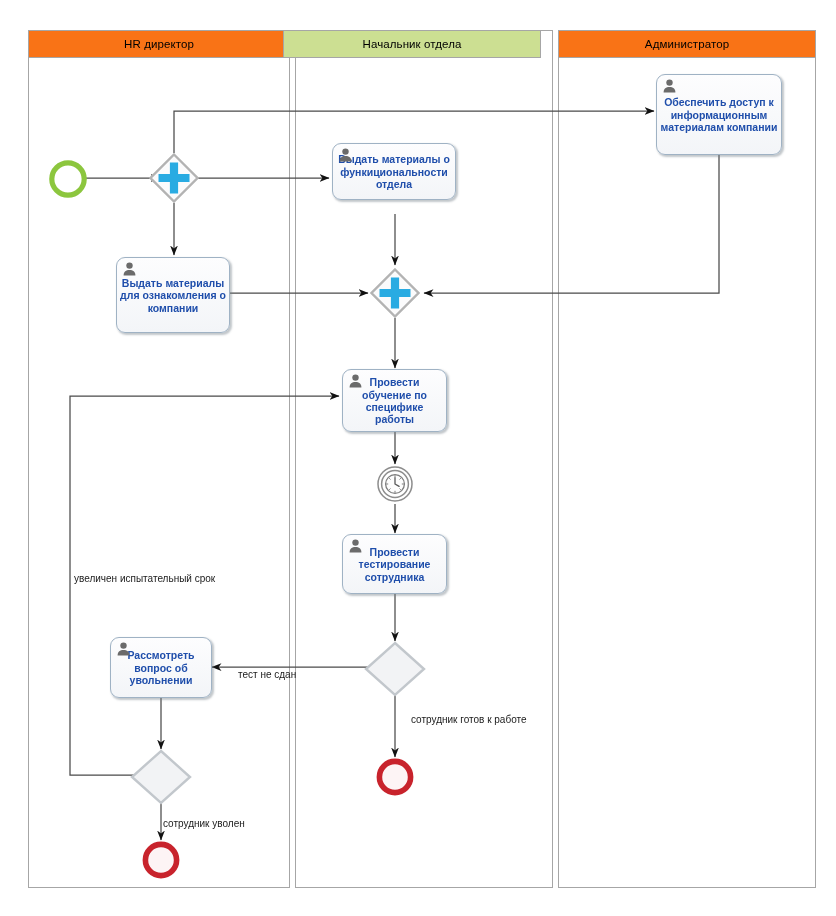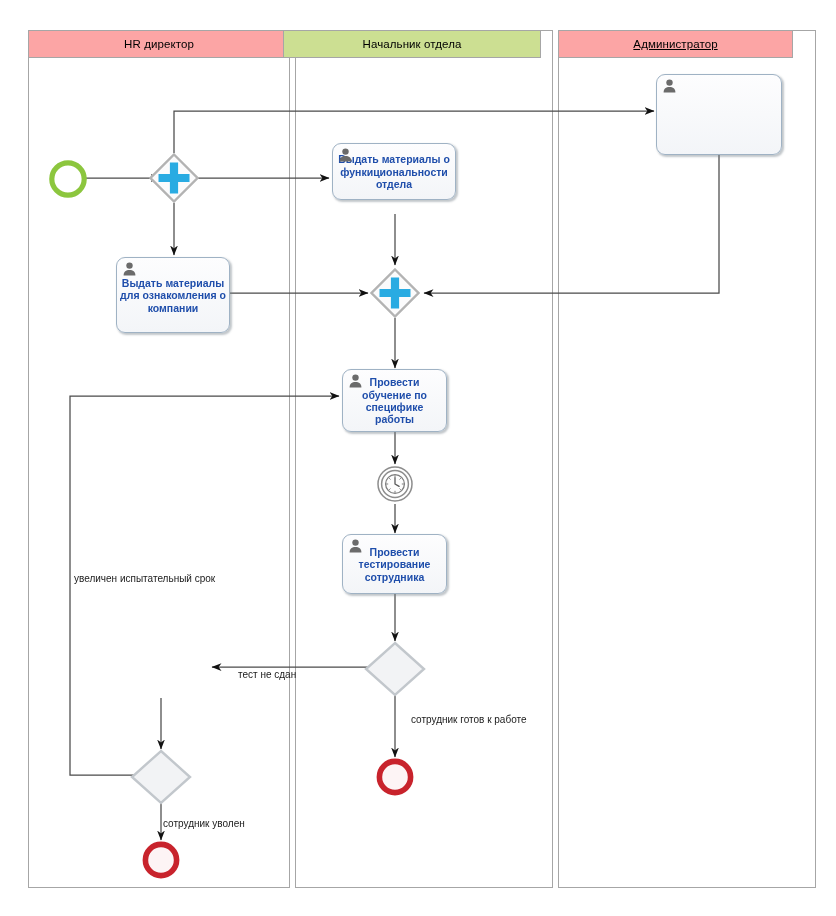--- a/index.html
+++ b/index.html
@@ -31,21 +31,21 @@
     box-sizing: border-box;
     border: 1px solid #a6a6a6;
     font-size: 11.5px;
     color: #000000;
     display: flex;
     align-items: center;
     justify-content: center;
     text-align: center;
     letter-spacing: .1px;
   }
-  .lane-header.gray  { background: #fca5a5; align-items: center; }
+  .lane-header.gray  { background: #f97316; align-items: center; }
   .lane-header.green { background: #ccdf92; }
 
   
   .task {
     position: absolute;
     box-sizing: border-box;
     border: 1.6px solid #9fb2c4;
     border-radius: 9px;
     background: linear-gradient(180deg,#fdfdfe 0%, #f3f5f8 100%);
     box-shadow: 1.5px 1.5px 2px rgba(120,130,140,.45);
@@ -94,21 +94,21 @@
   <div class="lane-header gray" style="left:28px;top:30px;width:262px;height:28px;">
     <span>HR директор</span>
   </div>
 
   <div class="lane-box" style="left:295px;top:30px;width:258px;height:858px;"></div>
   <div class="lane-header green" style="left:283px;top:30px;width:258px;height:28px;">
     <span>Начальник отдела</span>
   </div>
 
   <div class="lane-box" style="left:558px;top:30px;width:258px;height:858px;"></div>
-  <div class="lane-header gray" style="left:558px;top:30px;width:235px;height:28px;text-decoration:underline;">
+  <div class="lane-header gray" style="left:558px;top:30px;width:258px;height:28px;">
     <span>Администратор</span>
   </div>
 
   <svg class="layer">
     <defs>
       <marker id="arrow" markerWidth="9" markerHeight="9" refX="7.6" refY="3.4" orient="auto" markerUnits="strokeWidth">
         <path d="M0,0.3 L8,3.4 L0,6.5 L2.3,3.4 Z" fill="#111111"></path>
       </marker>
     </defs>
     <g stroke="#4a4a4a" stroke-width="1.25" fill="none">
@@ -147,20 +147,21 @@
     </g>
   </svg>
 
   <div class="task" style="left:656px;top:74px;width:126px;height:81px;">
     <span class="usr">
       <svg width="13" height="14" viewBox="0 0 13 14">
           <circle cx="6.5" cy="3.6" r="3.2" fill="#6b6b6b"></circle>
           <path d="M0.6,13.6 C0.6,9.6 3,8 6.5,8 C10,8 12.4,9.6 12.4,13.6 Z" fill="#6b6b6b"></path>
         </svg>
     </span>
+    <span class="label">Обеспечить доступ к информационным материалам компании</span>
   </div>
 
   <div class="task" style="left:332px;top:143px;width:124px;height:57px;">
     <span class="usr">
       <svg width="13" height="14" viewBox="0 0 13 14">
           <circle cx="6.5" cy="3.6" r="3.2" fill="#6b6b6b"></circle>
           <path d="M0.6,13.6 C0.6,9.6 3,8 6.5,8 C10,8 12.4,9.6 12.4,13.6 Z" fill="#6b6b6b"></path>
         </svg>
     </span>
     <span class="label">Выдать материалы о функиционально­сти отдела</span>
@@ -189,20 +190,29 @@
   <div class="task" style="left:342px;top:534px;width:105px;height:60px;">
     <span class="usr">
       <svg width="13" height="14" viewBox="0 0 13 14">
           <circle cx="6.5" cy="3.6" r="3.2" fill="#6b6b6b"></circle>
           <path d="M0.6,13.6 C0.6,9.6 3,8 6.5,8 C10,8 12.4,9.6 12.4,13.6 Z" fill="#6b6b6b"></path>
         </svg>
     </span>
     <span class="label">Провести тестирование сотрудника</span>
   </div>
 
+  <div class="task" style="left:110px;top:637px;width:102px;height:61px;">
+    <span class="usr">
+      <svg width="13" height="14" viewBox="0 0 13 14">
+          <circle cx="6.5" cy="3.6" r="3.2" fill="#6b6b6b"></circle>
+          <path d="M0.6,13.6 C0.6,9.6 3,8 6.5,8 C10,8 12.4,9.6 12.4,13.6 Z" fill="#6b6b6b"></path>
+        </svg>
+    </span>
+    <span class="label">Рассмотреть вопрос об увольнении</span>
+  </div>
 
   <div class="gw" style="left:149px;top:153px;">
     <svg width="50" height="50" viewBox="0 0 50 50">
       <path d="M25,1.5 L48.5,25 L25,48.5 L1.5,25 Z" fill="#fbfbfc" stroke="#b3b3b3" stroke-width="2.4"></path>
       <path d="M25,9.5 L25,40.5 M9.5,25 L40.5,25" stroke="#29abe2" stroke-width="8.2" stroke-linecap="butt"></path>
     </svg>
   </div>
 
   <div class="gw" style="left:370px;top:268px;">
     <svg width="50" height="50" viewBox="0 0 50 50">

